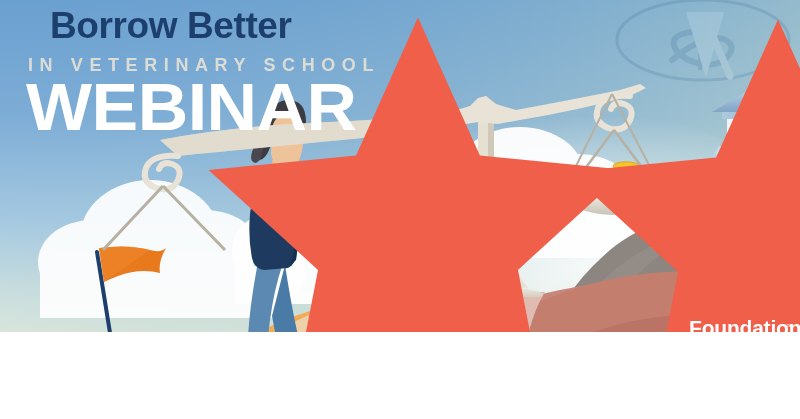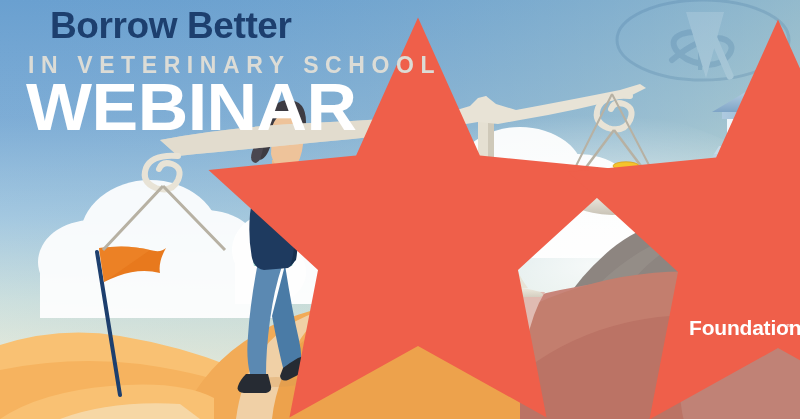--- a/index.html
+++ b/index.html
@@ -1,31 +1,31 @@
 <!DOCTYPE html>
 <html><head>
 <meta charset="utf-8">
 <style>
   html,body{margin:0;padding:0;background:#fff;}
   body{font-family:"Liberation Sans",sans-serif;}
-  #banner{position:relative;width:800px;height:419px;overflow:hidden;}
+  #banner{position:relative;width:800px;height:332px;overflow:hidden;}
   #banner svg{display:block;width:800px;height:419px;}
 
   
   .txt-layer{position:absolute;inset:0;pointer-events:none;}
   #title-borrow{
     position:absolute;left:50px;top:6px;
     font-family:"Liberation Sans",sans-serif;
     font-weight:bold;font-size:37px;line-height:40px;
     color:#1d3f6e;letter-spacing:-0.4px;white-space:nowrap;
   }
   #subtitle{
     position:absolute;left:28px;top:52px;
     font-family:"Liberation Sans",sans-serif;
-    font-weight:bold;font-size:23px;line-height:26px;
+    font-weight:bold;font-size:18px;line-height:26px;
     color:#dcdcd6;letter-spacing:6.6px;white-space:nowrap;
   }
   #word-webinar{
     position:absolute;left:26px;top:74px;
     font-family:"Liberation Sans",sans-serif;
     font-weight:bold;font-size:66px;line-height:66px;
     color:#ffffff;letter-spacing:-0.5px;white-space:nowrap;
     transform:scaleX(1.06);transform-origin:left top;
   }
   .star{position:absolute;width:0;height:0;}

